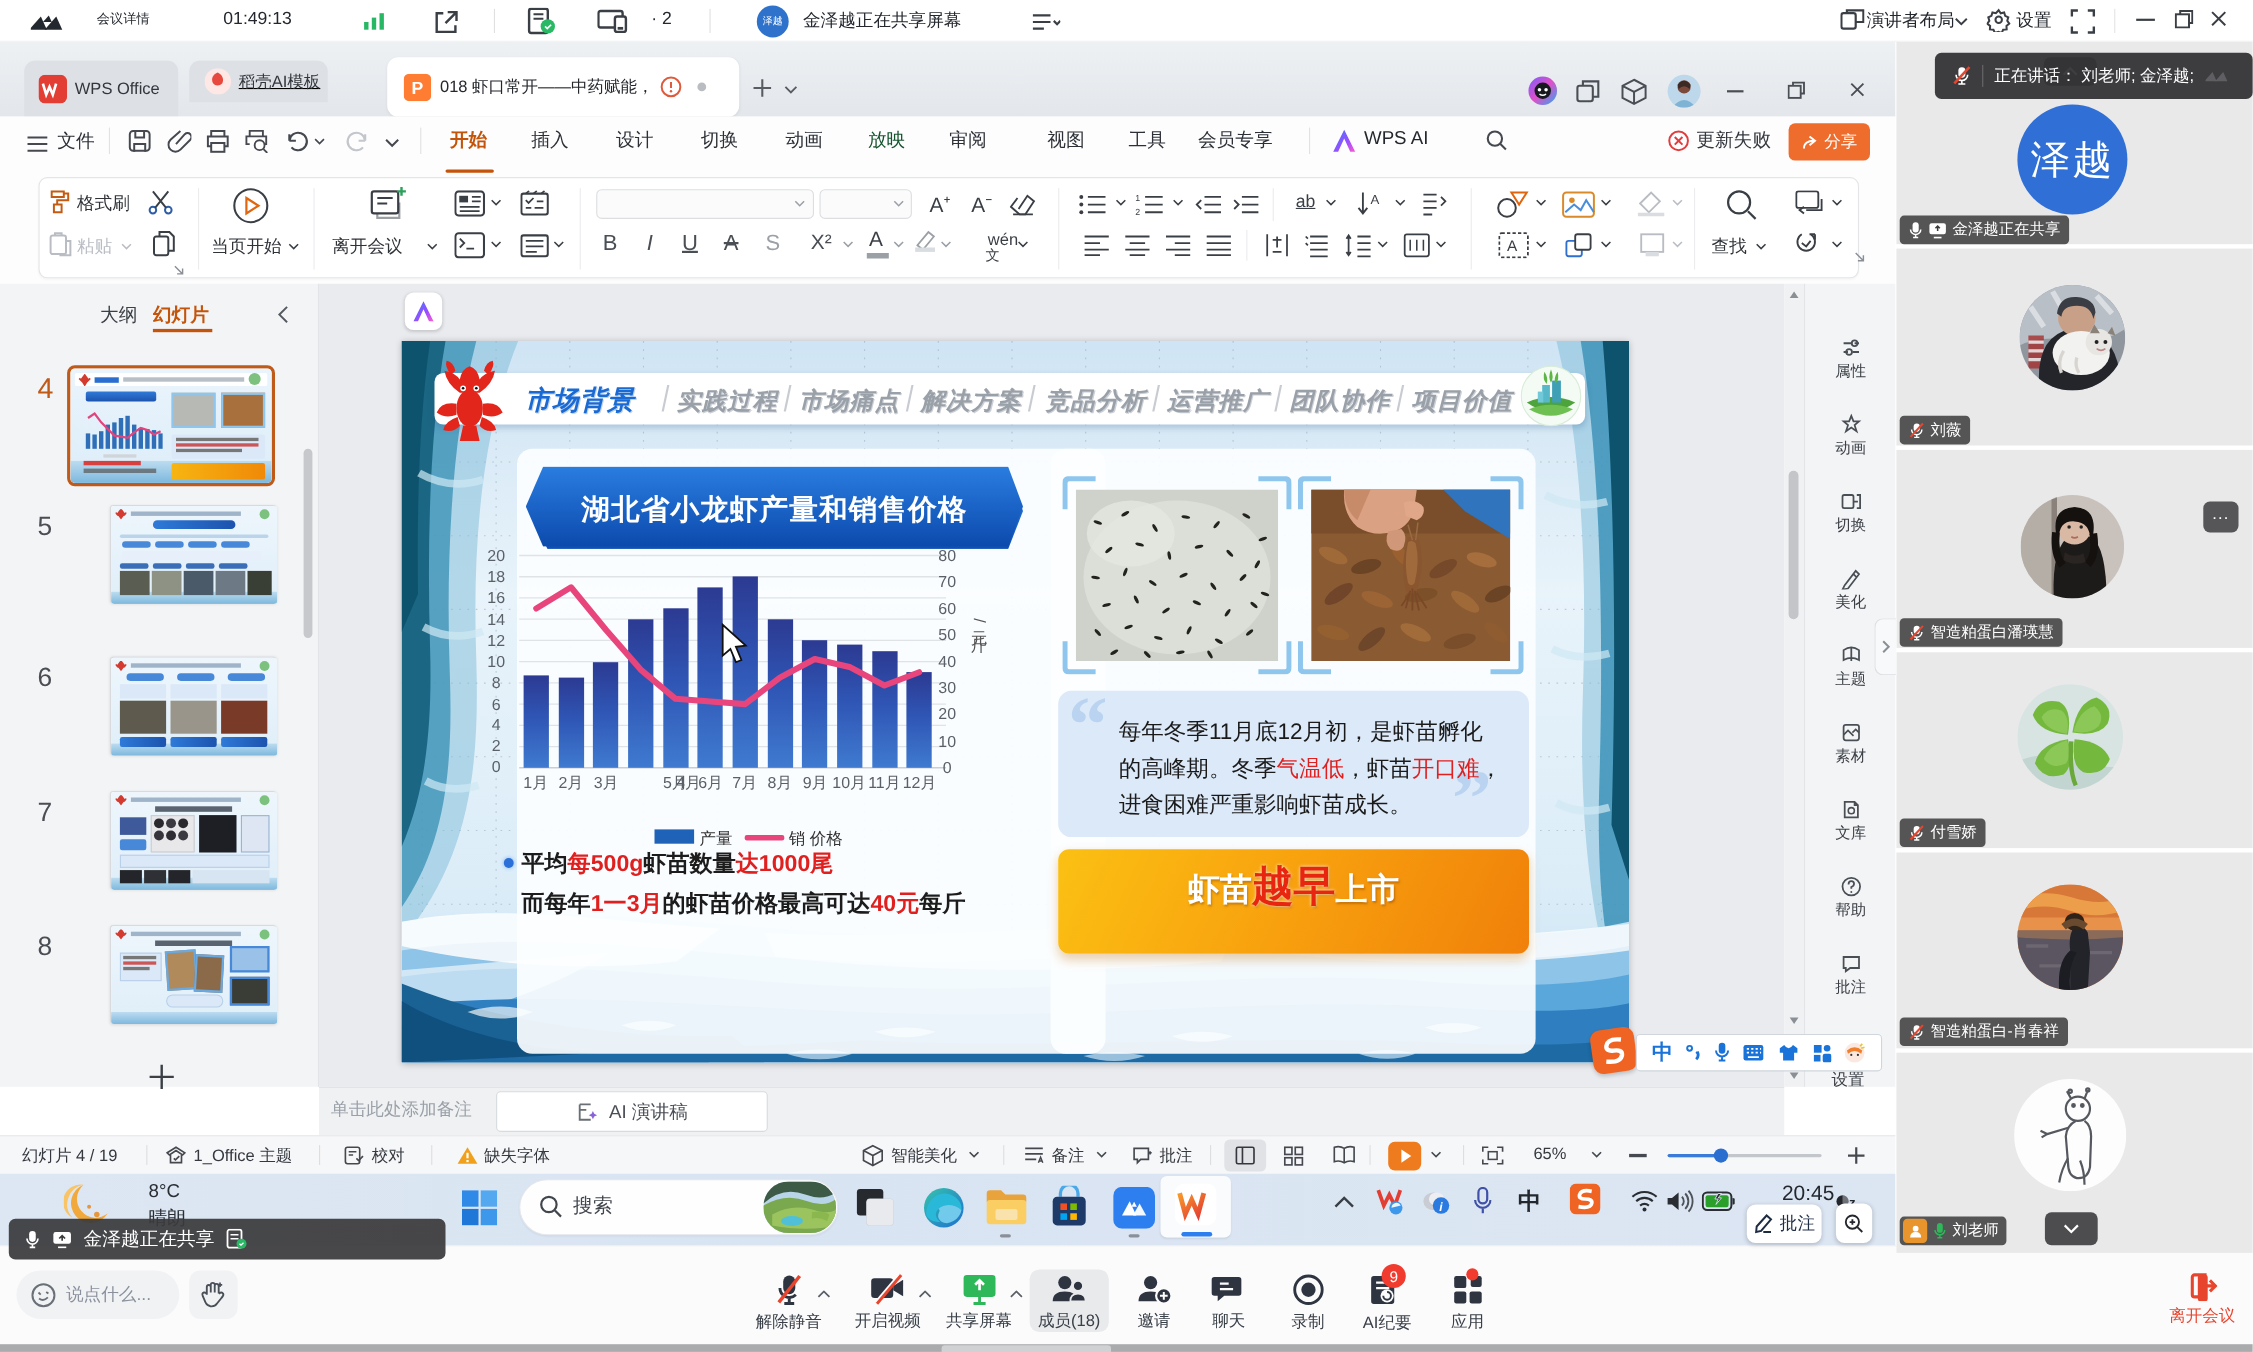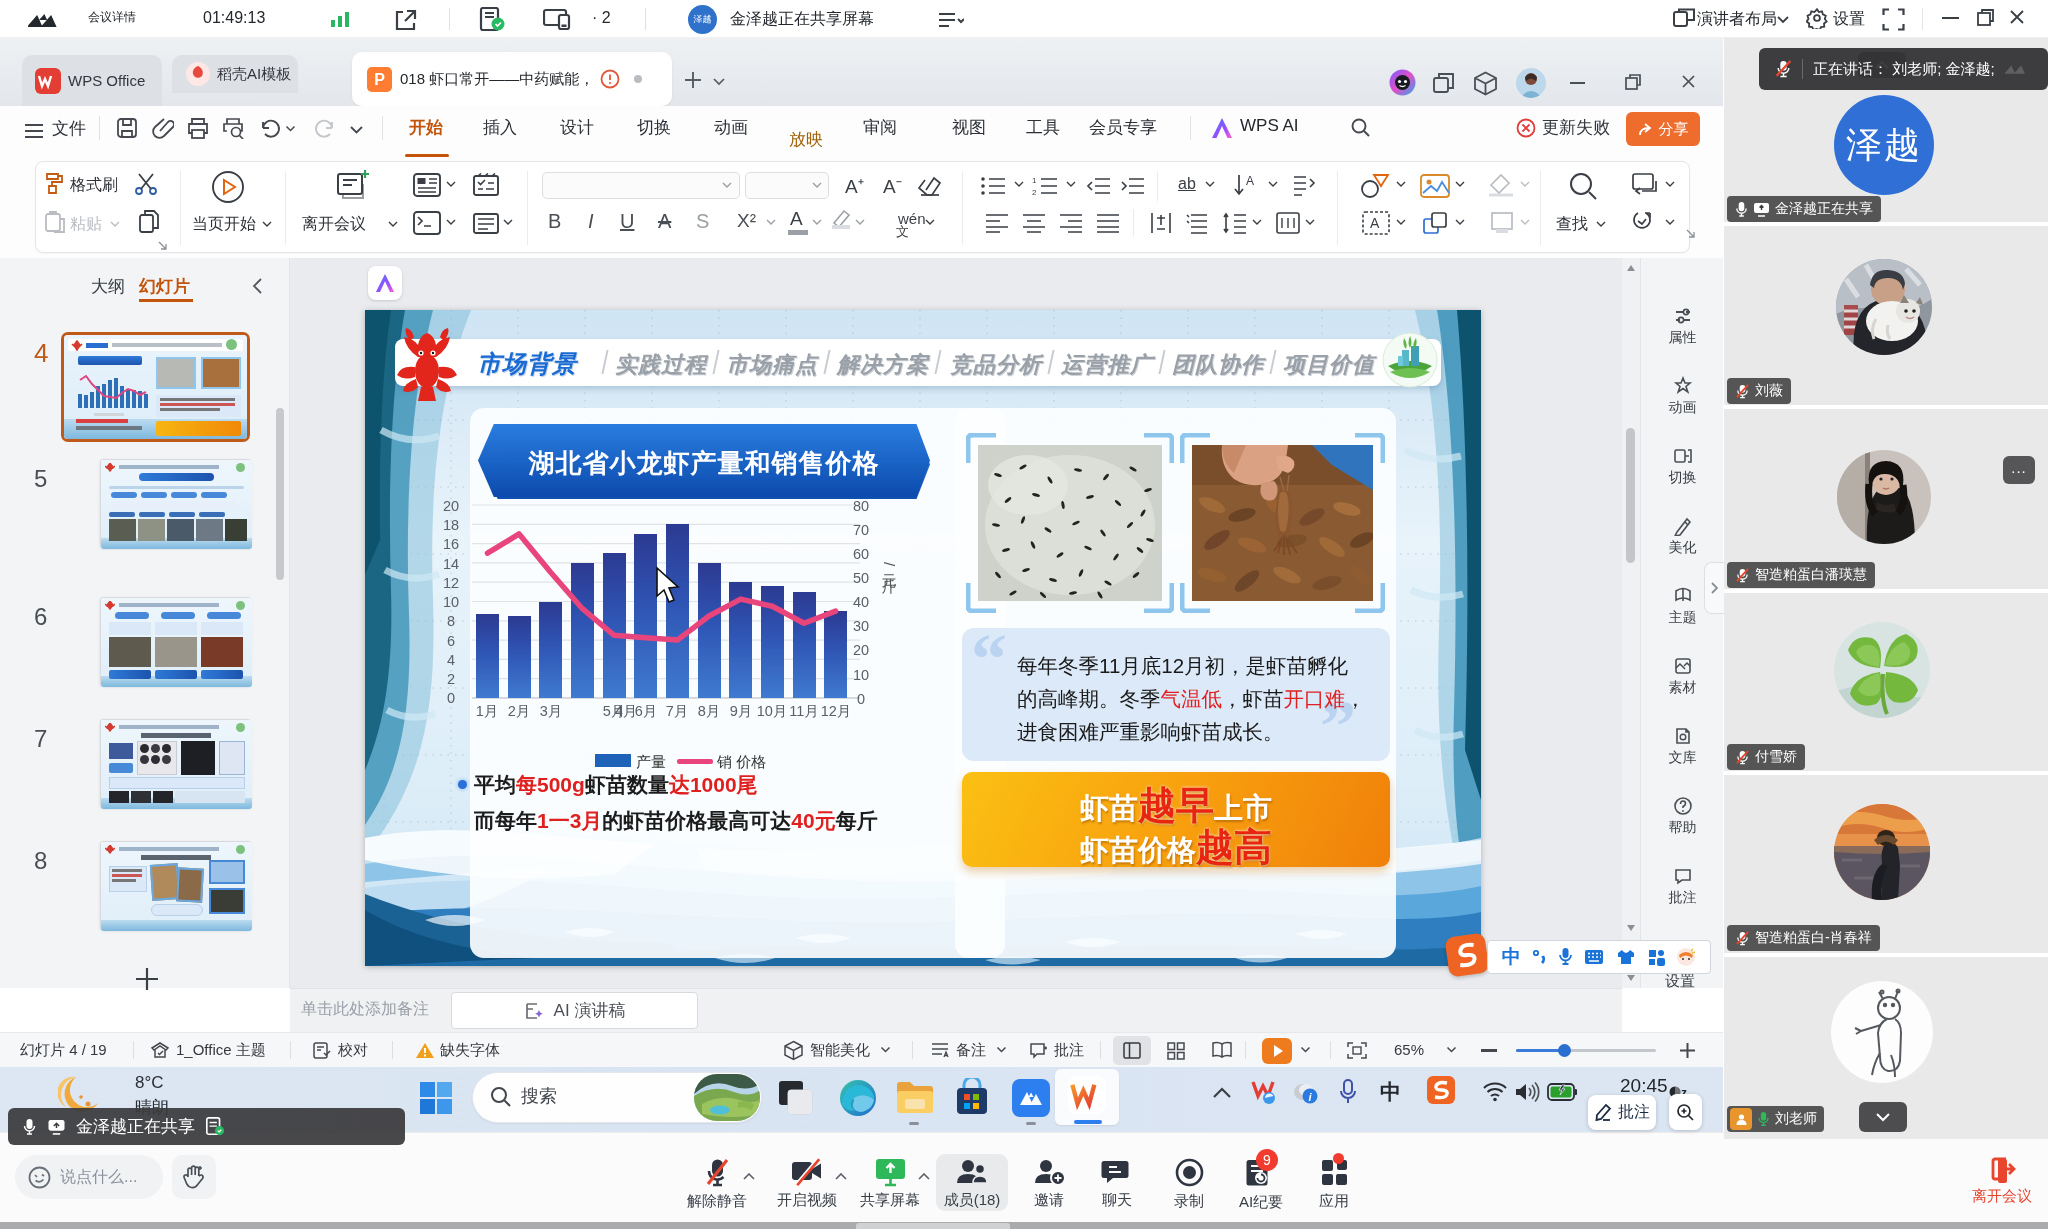--- a/index.html
+++ b/index.html
@@ -119,21 +119,21 @@
     </svg>
 </div>
 <div class="abs" id="tabbar">
   <div class="abs flex" style="left:22px;top:17px;width:140px;height:51px;background:#dde1e6;border-radius:10px 10px 0 0;padding-left:13px;gap:7px;">
     <svg width="26" height="26" viewBox="0 0 26 26">
         <rect x="0" y="0" width="26" height="26" rx="6" fill="#e33e33"></rect>
         <path d="M4 8 l3 10 l3 -7 l3 7 l3 -10" fill="none" stroke="#fff" stroke-width="2.4"></path>
       </svg>
     <span style="font-size:15px;color:#33373d;">WPS Office</span>
   </div>
-  <div class="abs flex" style="left:172px;top:17px;width:126px;height:38px;background:#dde1e6;border-radius:10px 10px 0 0;padding-left:14px;gap:7px;">
+  <div class="abs flex" style="left:172px;top:17px;width:126px;height:38px;background:#dde1e6;border-radius:10px 10px 0 0;padding-left:14px;gap:7px;text-decoration:underline;">
     <svg width="24" height="24" viewBox="0 0 24 24">
         <circle cx="12" cy="12" r="12" fill="#fde8e6"></circle>
         <path d="M12 4 c4 2 6 6 4 10 c-3 3 -8 2 -9 -2 c-1 -4 2 -7 5 -8 Z" fill="#e8493f"></path>
       </svg>
     <span style="font-size:15px;color:#33373d;">稻壳AI模板</span>
   </div>
   <div class="abs flex" style="left:352px;top:14px;width:320px;height:54px;background:#fff;border-radius:10px;padding-left:15px;box-shadow:0 1px 3px rgba(0,0,0,0.06);">
     <svg width="25" height="25" viewBox="0 0 25 25">
         <rect width="25" height="25" rx="5" fill="#ff7c33"></rect>
         <text x="12.5" y="18" font-size="16" font-weight="bold" fill="#fff" text-anchor="middle">P</text>
@@ -221,21 +221,21 @@
   <svg class="abs" style="left:349px;top:19px" width="15" height="10">
       <path d="M2 2 l5.5 5.5 L13 2" fill="none" stroke="#45494f" stroke-width="1.8"></path>
     </svg>
   <div class="abs" style="left:382px;top:10px;width:1px;height:24px;background:#e2e2e2"></div>
   <div class="abs" style="left:409px;top:10px;font-size:17px;font-weight:bold;color:#c4540a;">开始</div>
   <div class="abs" style="left:405px;top:48px;width:44px;height:3px;background:#c4540a;border-radius:2px;"></div>
   <div class="abs" style="left:483px;top:10px;font-size:17px;color:#2d3137;">插入</div>
   <div class="abs" style="left:560px;top:10px;font-size:17px;color:#2d3137;">设计</div>
   <div class="abs" style="left:637px;top:10px;font-size:17px;color:#2d3137;">切换</div>
   <div class="abs" style="left:714px;top:10px;font-size:17px;color:#2d3137;">动画</div>
-  <div class="abs" style="left:789px;top:10px;font-size:17px;color:#a16207;margin-top:12px;">放映</div>
+  <div class="abs" style="left:789px;top:10px;font-size:17px;color:#14532d;">放映</div>
   <div class="abs" style="left:863px;top:10px;font-size:17px;color:#2d3137;">审阅</div>
   <div class="abs" style="left:952px;top:10px;font-size:17px;color:#2d3137;">视图</div>
   <div class="abs" style="left:1026px;top:10px;font-size:17px;color:#2d3137;">工具</div>
   <div class="abs" style="left:1089px;top:10px;font-size:17px;color:#2d3137;">会员专享</div>
   <div class="abs" style="left:1190px;top:10px;width:1px;height:24px;background:#e2e2e2"></div>
   <svg class="abs" style="left:1211px;top:11px" width="22" height="22" viewBox="0 0 22 22">
       <defs>
         <linearGradient id="aig" x1="0" y1="0" x2="1" y2="1">
           <stop offset="0" stop-color="#3f7bff"></stop>
           <stop offset="0.6" stop-color="#9a4dff"></stop>
@@ -900,21 +900,20 @@
       <path d="M90 92 l-4 16 M94 92 l4 18 M90 94 l-8 12 M96 94 l9 14 M92 90 l0 20" stroke="#7a4826" stroke-width="1.6" fill="none"></path>
       <path d="M92 46 l-4 -14 M95 46 l2 -16" stroke="#9a6a40" stroke-width="1.4" fill="none"></path>
     </svg>
     <div class="abs" style="left:597px;top:318px;width:428px;height:133px;background:#dce9f8;border-radius:12px;"></div>
     <div class="abs" style="left:607px;top:432px;width:0;height:0;border-left:12px solid transparent;border-right:12px solid transparent;border-top:16px solid #dce9f8;"></div>
     <div class="abs" style="left:606px;top:308px;font-size:72px;font-weight:bold;color:#b9d3f0;font-family:'Liberation Serif',serif;">“</div>
     <div class="abs" style="left:955px;top:375px;font-size:72px;font-weight:bold;color:#b9d3f0;font-family:'Liberation Serif',serif;">”</div>
     <div class="abs" style="left:652px;top:339px;font-size:20.5px;line-height:33px;color:#1a1a1a;white-space:nowrap;">每年冬季11月底12月初，是虾苗孵化<br>的高峰期。冬季<span class="rd">气温低</span>，虾苗<span class="rd">开口难</span>，<br>进食困难严重影响虾苗成长。</div>
     <div class="abs" style="left:597px;top:462px;width:428px;height:95px;background:linear-gradient(115deg,#fbc013,#f8a00e 50%,#f0800a);border-radius:10px;box-shadow:0 5px 10px rgba(200,120,20,0.35);"></div>
     <div class="abs" style="left:597px;top:470px;width:428px;text-align:center;font-size:29px;font-weight:bold;color:#fff;text-shadow:1px 2px 2px rgba(150,80,0,0.5);">虾苗<span class="rdbig">越早</span>上市</div>
-    <div class="abs" style="left:597px;top:512px;width:428px;text-align:center;font-size:29px;font-weight:bold;color:#fff;text-shadow:1px 2px 2px rgba(150,80,0,0.5);">虾苗价格<span class="rdbig">越高</span></div>
     <svg class="abs" style="left:290px;top:256px" width="26" height="38" viewBox="0 0 26 38">
         <path d="M2 2 L2 30 L9 24 L14 36 L19 34 L14 22 L23 21 Z" fill="#fff" stroke="#111" stroke-width="1.6"></path>
       </svg>
   </div>
 </div>
 <div class="abs" id="vscroll">
   <svg class="abs" style="left:4px;top:6px" width="10" height="8">
       <path d="M5 1 L9 7 H1 Z" fill="#8a8f95"></path>
     </svg>
   <div class="abs" style="left:4px;top:170px;width:9px;height:135px;background:#c3c5c9;border-radius:5px;"></div>

